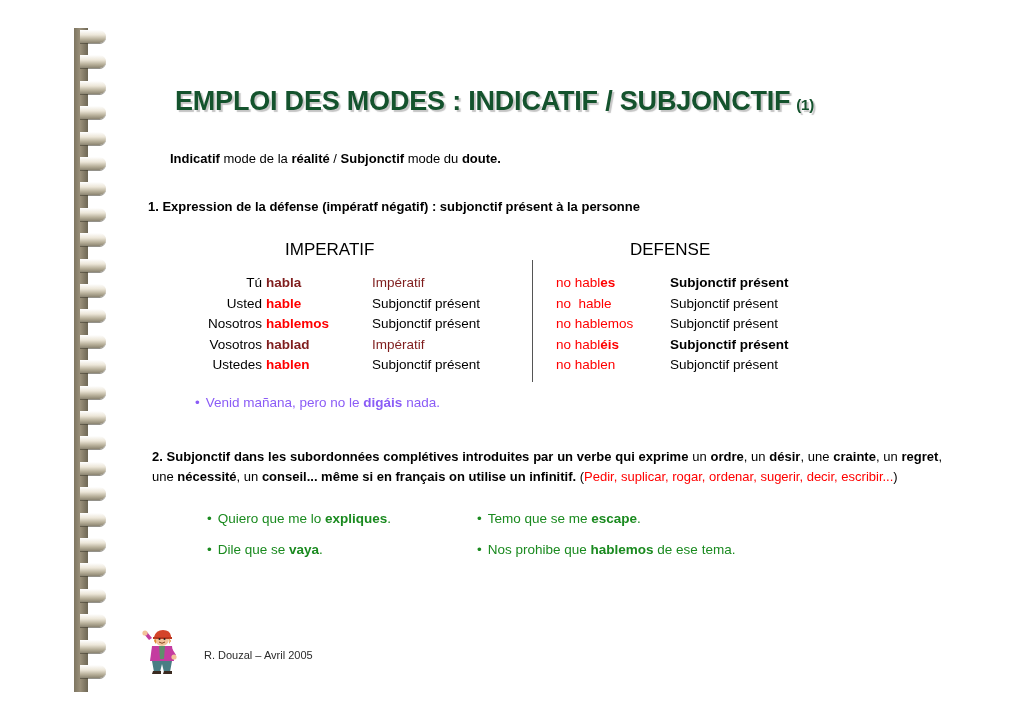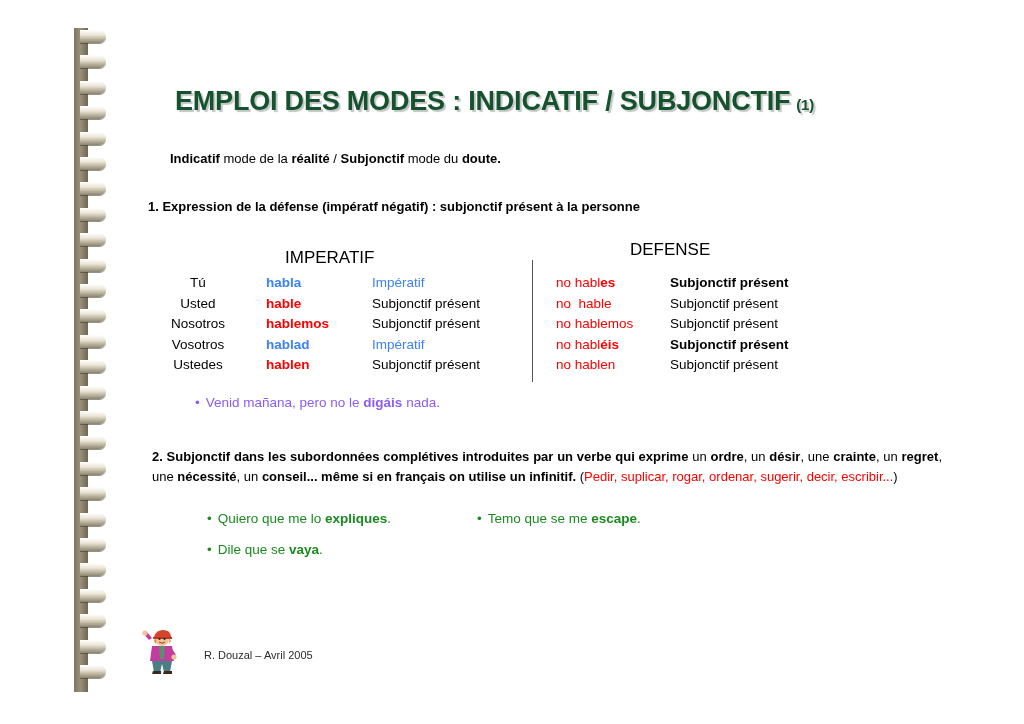--- a/index.html
+++ b/index.html
@@ -79,21 +79,20 @@
     position: absolute;
     left: 150px;
     top: 240px;
     width: 740px;
   }
   .hdr-imperatif {
     position: absolute;
     left: 135px;
     top: 0;
     font-size: 17px;
-    margin-top: 8px;
   }
   .hdr-defense {
     position: absolute;
     left: 480px;
     top: 0;
     font-size: 17px;
   }
   .divider {
     position: absolute;
     left: 382px;
@@ -108,23 +107,23 @@
     top: 35px;
     width: 100%;
   }
   .row {
     position: relative;
     height: 20.5px;
     font-size: 13.5px;
   }
   .c-pron {
     position: absolute;
-    left: 0;
+    left: 16px;
     width: 96px;
-    text-align: center;
+    text-align: right;
     white-space: nowrap;
   }
   .c-verb {
     position: absolute;
     left: 116px;
     font-weight: bold;
     white-space: nowrap;
   }
   .c-mode {
     position: absolute;
@@ -136,21 +135,21 @@
     left: 406px;
     color: #ff0000;
     white-space: nowrap;
   }
   .c-neg b { font-weight: bold; margin-top: 31px; }
   .c-mode2 {
     position: absolute;
     left: 520px;
     white-space: nowrap;
   }
-  .green { color: #3b82f6; }
+  .green { color: #7f1d1d; }
   .red   { color: #ff0000; }
   .bold  { font-weight: bold; }
 
   
   .bullet-line {
     position: absolute;
     left: 195px;
     top: 395px;
     font-size: 13.5px;
     color: #8b5cf6;
@@ -297,20 +296,21 @@
   <b>2. Subjonctif dans les subordonnées complétives introduites par un verbe qui exprime</b><span> un </span><b>ordre</b><span>, un </span><b>désir</b><span>, une </span><b>crainte</b><span>, un </span><b>regret</b><span>, une </span><b>nécessité</b><span>, un </span><b>conseil</b><b>... même si en français on utilise un infinitif.</b><span> (</span><span class="red">Pedir, suplicar, rogar, ordenar, sugerir, decir, escribir...</span><span>)</span>
 </div>
 
 <div class="examples" id="examples">
     <div class="ex-row">
       <span class="ex-left"><span class="dot">•</span>Quiero que me lo <b>expliques</b>.</span>
       <span class="ex-right"><span class="dot">•</span>Temo que se me <b>escape</b>.</span>
     </div>
     <div class="ex-row">
       <span class="ex-left"><span class="dot">•</span>Dile que se <b>vaya</b>.</span>
+      <span class="ex-right"><span class="dot">•</span>Nos prohibe que <b>hablemos</b> de ese tema.</span>
     </div>
   </div>
 
 <div class="footer-art">
   <svg width="42" height="46" viewBox="0 0 42 46" xmlns="http://www.w3.org/2000/svg">
 
     <path d="M8 12 L3 6 L6 4 L11 10 Z" fill="#c43ca0"></path>
     <circle cx="4" cy="5" r="2.6" fill="#f2c39a"></circle>
 
     <circle cx="21" cy="11" r="7" fill="#f2c39a"></circle>

